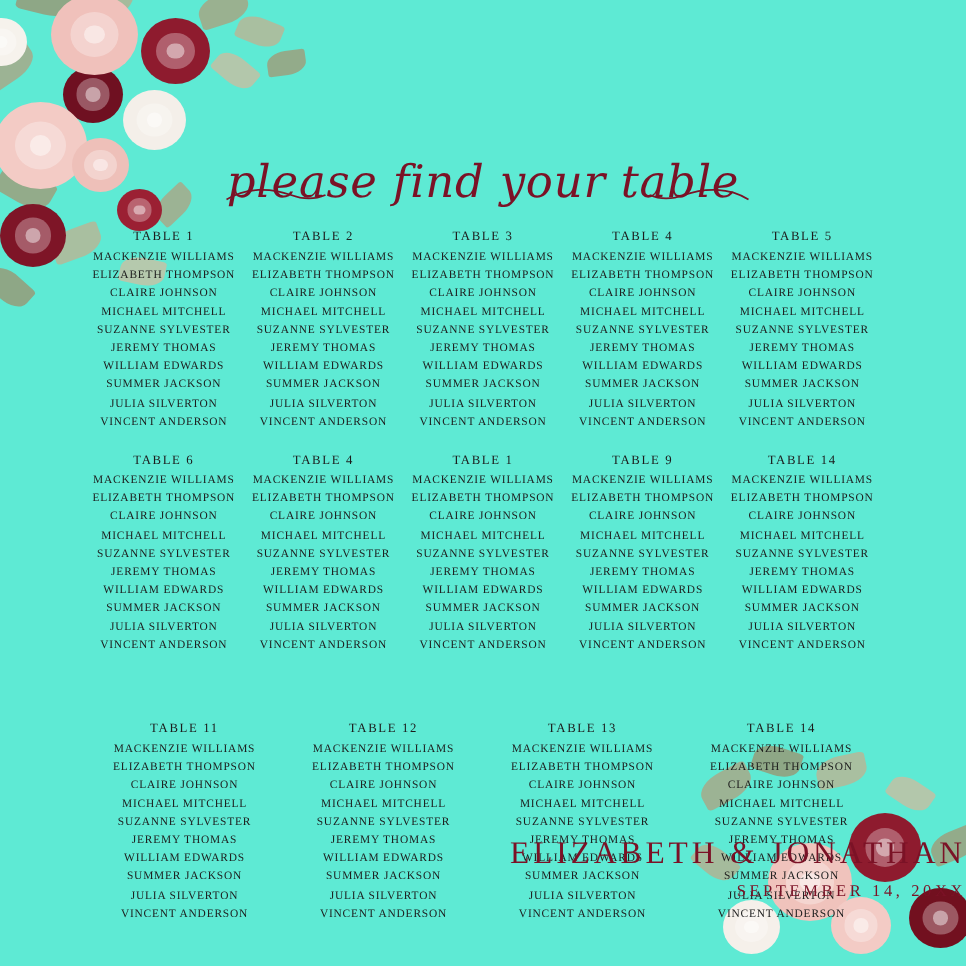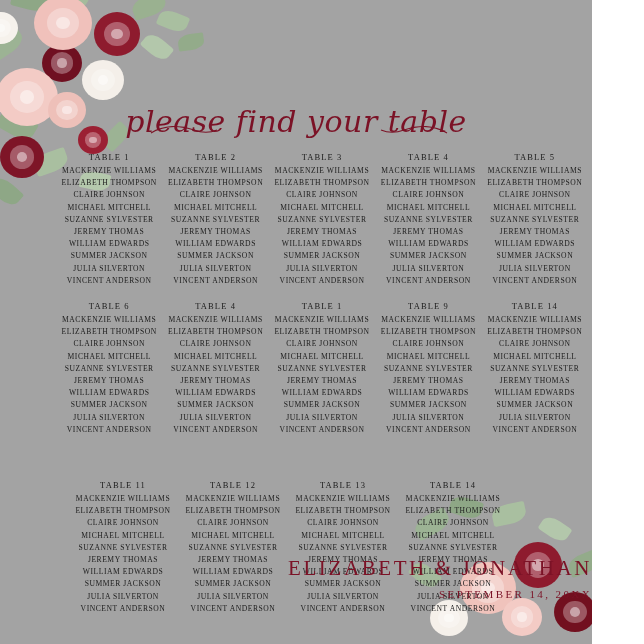--- a/index.html
+++ b/index.html
@@ -2,23 +2,23 @@
 <html><head>
 <meta charset="utf-8">
 <style>
   html, body {
     margin: 0;
     padding: 0;
     background: #ffffff;
   }
   #poster {
     position: relative;
-    width: 592px;
+    width: 644px;
     height: 644px;
-    background: #a3a3a3;
+    background: #5eead4;
     overflow: hidden;
     font-family: "Liberation Serif", serif;
   }
 
   
   .floral {
     position: absolute;
     pointer-events: none;
   }
   .leaf {
@@ -74,21 +74,21 @@
   
   .chart {
     position: absolute;
     left: 56px;
     top: 152px;
     width: 532px;
     z-index: 4;
   }
   .row {
     display: flex;
-    justify-content: flex-start;
+    justify-content: space-between;
     margin-bottom: 14px;
   }
   .row.r1 > .table-block { width: 106px; }
   .row.r2 > .table-block { width: 106px; }
   .row.r3 > .table-block { width: 106px; }
   .row.r3 { padding: 0 12px; margin-top: 44px; }
   .table-block {
     text-align: center;
     padding: 0 2px;
   }

